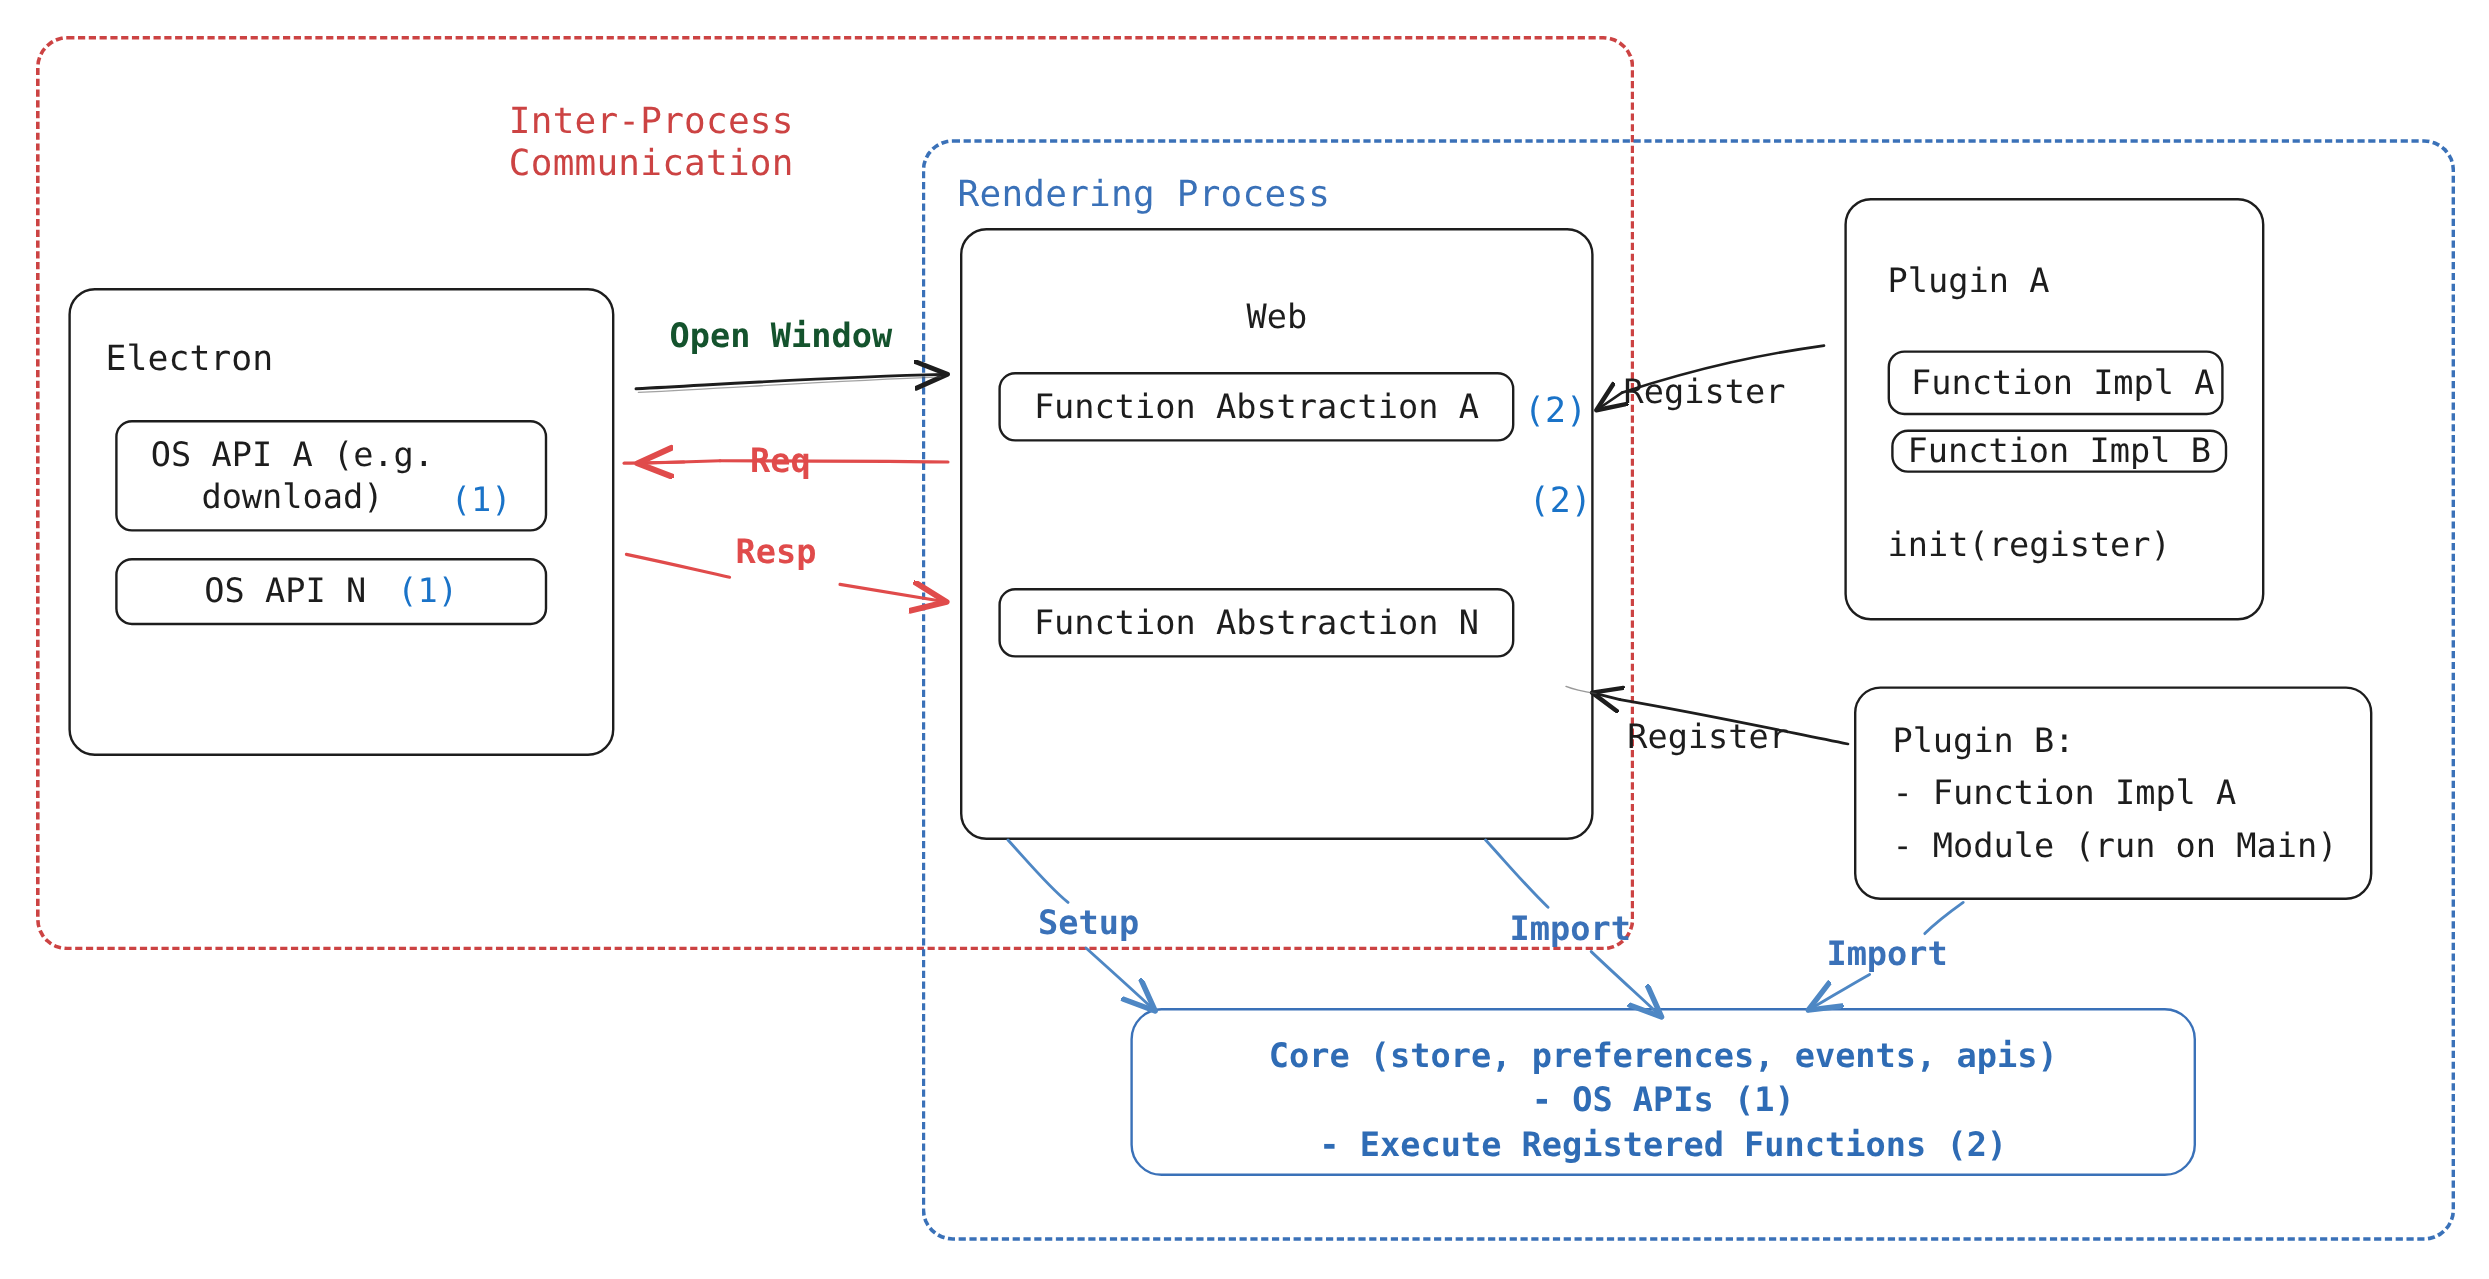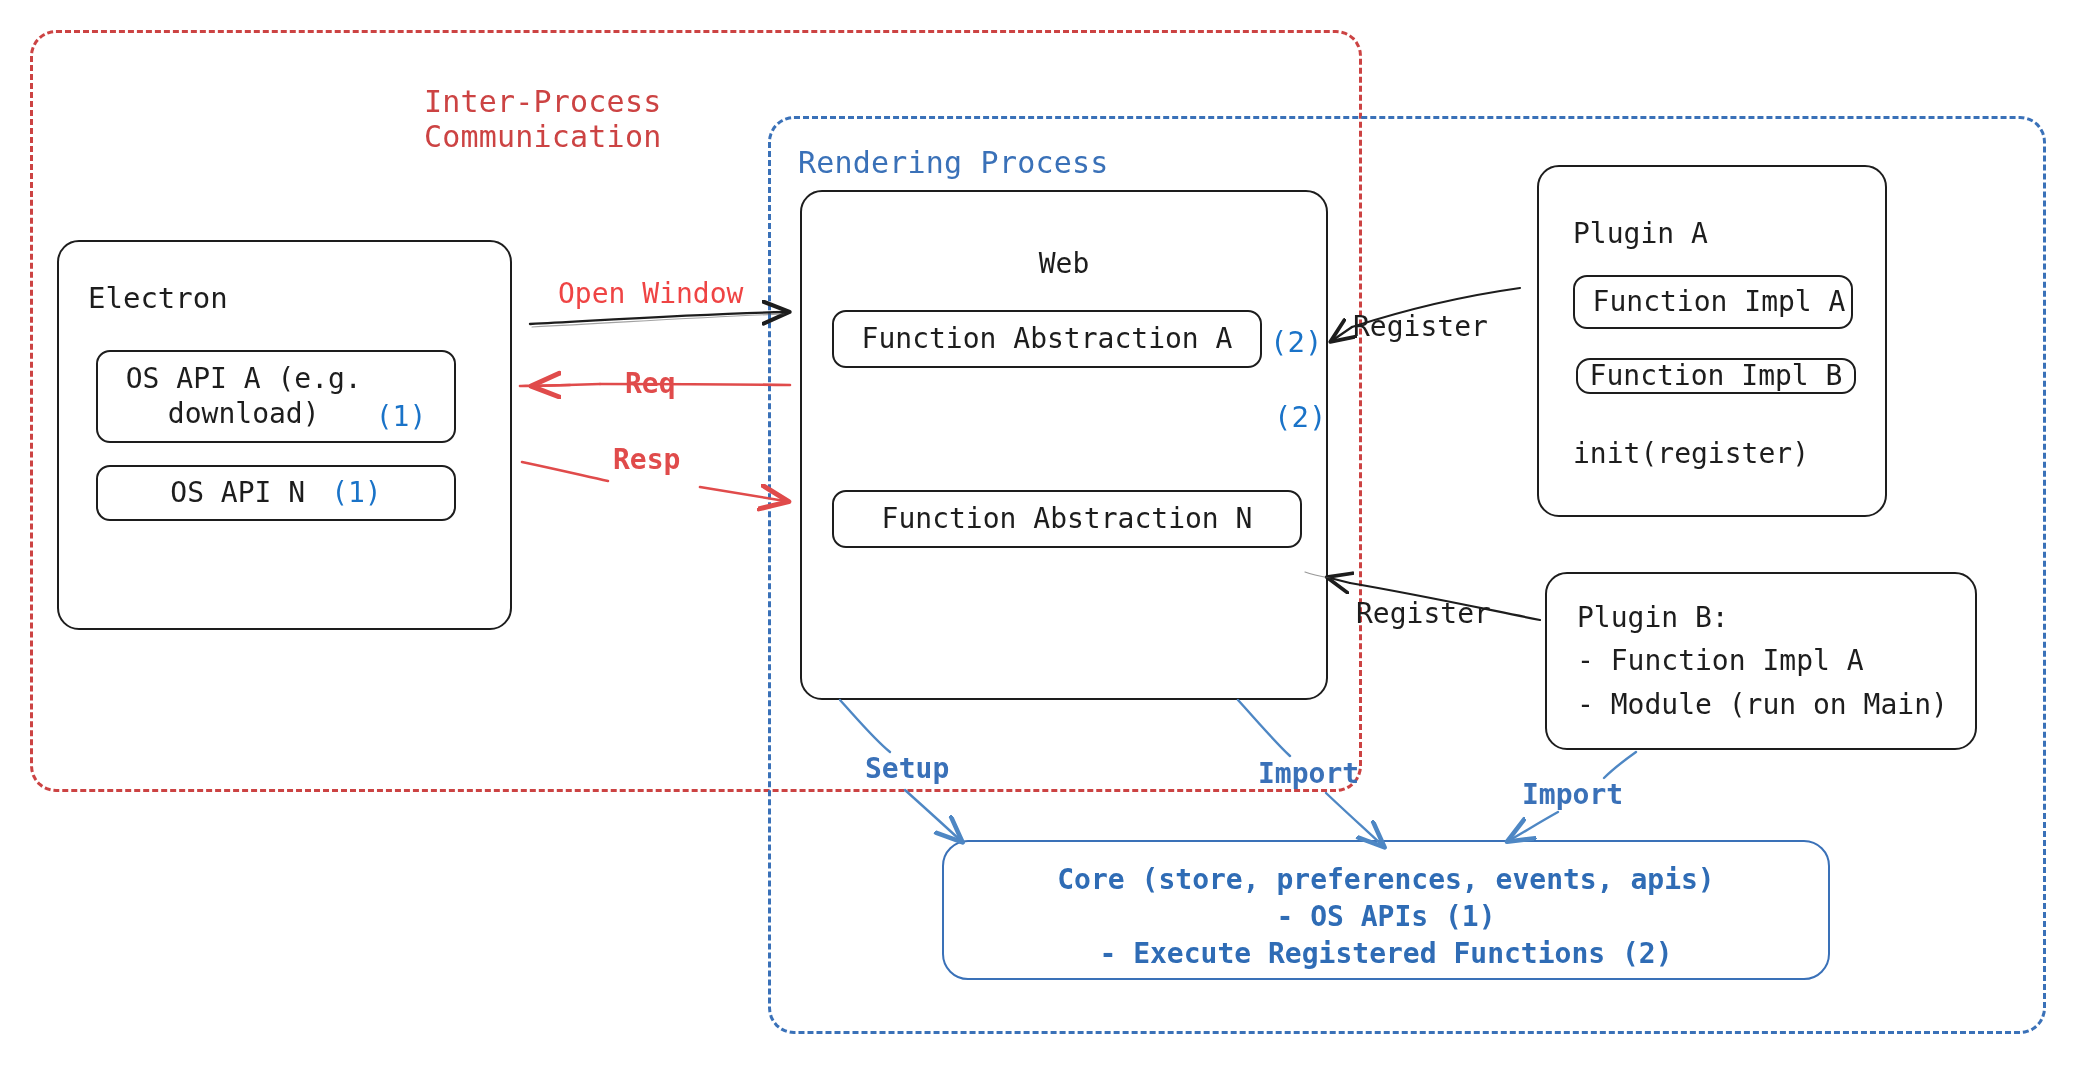--- a/index.html
+++ b/index.html
@@ -88,38 +88,38 @@
 
   
   .box-web { left: 800px; top: 190px; width: 528px; height: 510px; }
   .web-title {
     left: 800px; top: 247px; width: 528px;
     text-align: center;
     font-size: 28px; color: #1d1d1d;
   }
   .fa-a { left: 832px; top: 310px; width: 430px; height: 58px; }
   .fa-b { left: 832px; top: 400px; width: 430px; height: 58px; }
-  .fa-n { left: 832px; top: 490px; width: 470px; height: 58px; }
+  .fa-n { left: 832px; top: 490px; width: 430px; height: 58px; }
   .fa-badge {
     font-size: 29px; color: #1a73c8;
   }
   .badge-a { left: 1270px; top: 325px; }
   .badge-b { left: 1274px; top: 400px; }
   .execute-label {
     left: 848px; top: 573px;
     font-size: 28px; color: #1d1d1d;
   }
 
   
   .box-plugin-a { left: 1537px; top: 165px; width: 350px; height: 352px; }
   .plugin-a-title {
     left: 1573px; top: 217px;
     font-size: 28px; color: #1d1d1d;
   }
-  .impl-a { left: 1573px; top: 275px; width: 280px; height: 54px; padding-left: 12px; }
+  .impl-a { left: 1573px; top: 292px; width: 280px; height: 54px; padding-left: 12px; }
   .impl-b { left: 1576px; top: 358px; width: 280px; height: 36px; }
   .plugin-a-init {
     left: 1573px; top: 437px;
     font-size: 28px; color: #1d1d1d;
   }
 
   
   .box-plugin-b { left: 1545px; top: 572px; width: 432px; height: 178px; }
   .plugin-b-text {
     left: 1577px; top: 596px;
@@ -141,21 +141,21 @@
     text-align: center;
     font-size: 28px;
     color: #2f6cb5;
     white-space: pre-line;
     line-height: 1.32;
     font-weight: 600;
   }
 
   
   .edge-label { font-size: 28px; white-space: nowrap; }
-  .lbl-open-window { left: 558px; top: 277px; color: #ef4444; }
+  .lbl-open-window { left: 558px; top: 263px; color: #14532d; font-weight: bold; }
   .lbl-req  { left: 625px; top: 367px; color: #e04b4b; font-weight: 600; }
   .lbl-resp { left: 613px; top: 443px; color: #e04b4b; font-weight: 600; }
   .lbl-register-1 { left: 1353px; top: 310px; color: #1d1d1d; }
   .lbl-register-2 { left: 1356px; top: 597px; color: #1d1d1d; }
   .lbl-setup  { left: 865px; top: 752px; color: #3a71b8; font-weight: 600; }
   .lbl-import-1 { left: 1258px; top: 757px; color: #3a71b8; font-weight: 600; }
   .lbl-import-2 { left: 1522px; top: 778px; color: #3a71b8; font-weight: 600; }
 
   
   #arrows {

